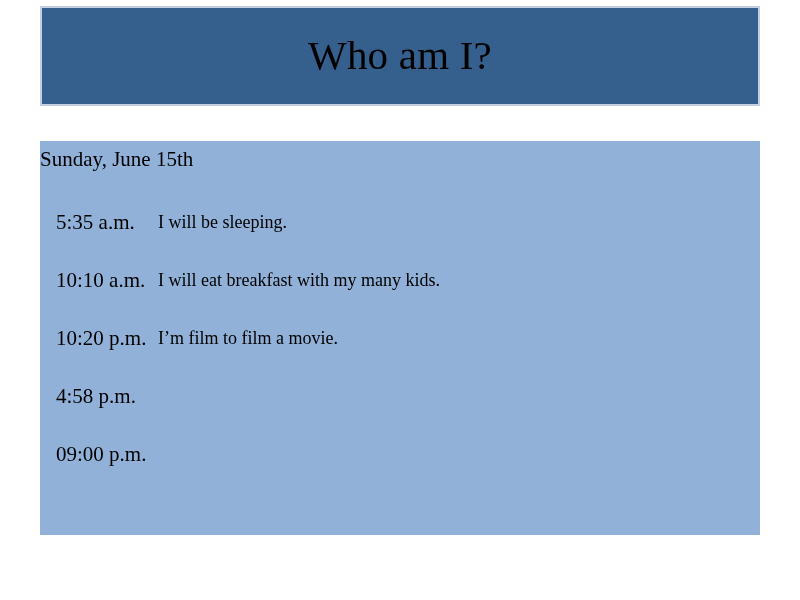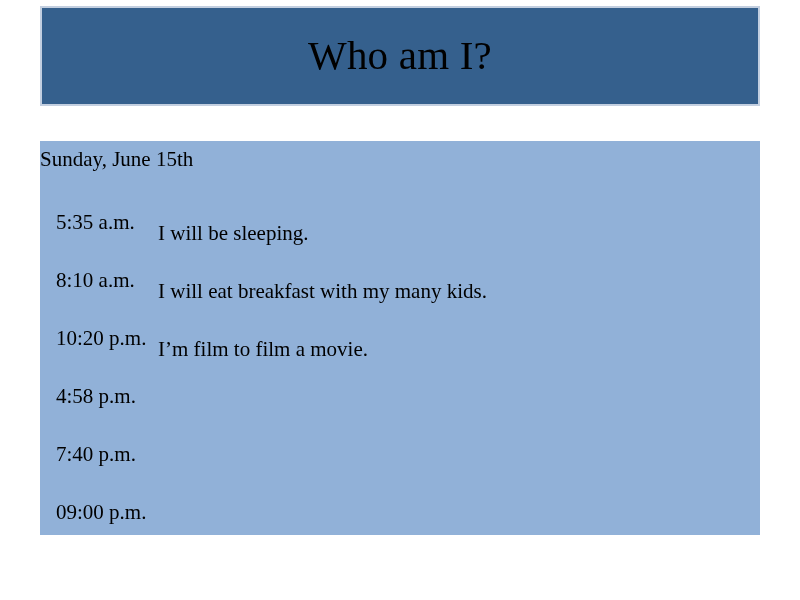--- a/index.html
+++ b/index.html
@@ -91,22 +91,22 @@
     top: 0;
     font-size: 21px;
     color: #000000;
     line-height: 58px;
     margin-left: 12px;
   }
 
   .row-desc {
     position: absolute;
     left: 118px;
-    top: 11px;
-    font-size: 21px;
+    top: 0;
+    font-size: 18px;
     color: #000000;
     line-height: 58px;
   }
 </style>
 </head>
 <body>
 
 <div class="slide">
 
   <div class="title-bar">
@@ -118,38 +118,34 @@
     <div class="subtitle">Sunday, June 15th</div>
 
     <div class="schedule">
 
       <div class="schedule-row">
         <span class="row-time">5:35 a.m.</span>
         <span class="row-desc">I will be sleeping.</span>
       </div>
 
       <div class="schedule-row">
-        <span class="row-time">8:10 a.m.</span>
+        <span class="row-time">10:10 a.m.</span>
         <span class="row-desc">I will eat breakfast with my many kids.</span>
       </div>
 
       <div class="schedule-row">
         <span class="row-time">10:20 p.m.</span>
         <span class="row-desc">I’m film to film a movie.</span>
       </div>
 
       <div class="schedule-row">
         <span class="row-time">4:58 p.m.</span>
         <span class="row-desc"></span>
       </div>
 
-      <div class="schedule-row">
-        <span class="row-time">7:40 p.m.</span>
-        <span class="row-desc"></span>
-      </div>
 
       <div class="schedule-row">
         <span class="row-time">09:00 p.m.</span>
         <span class="row-desc"></span>
       </div>
 
     </div>
   </div>
 </div>
 

